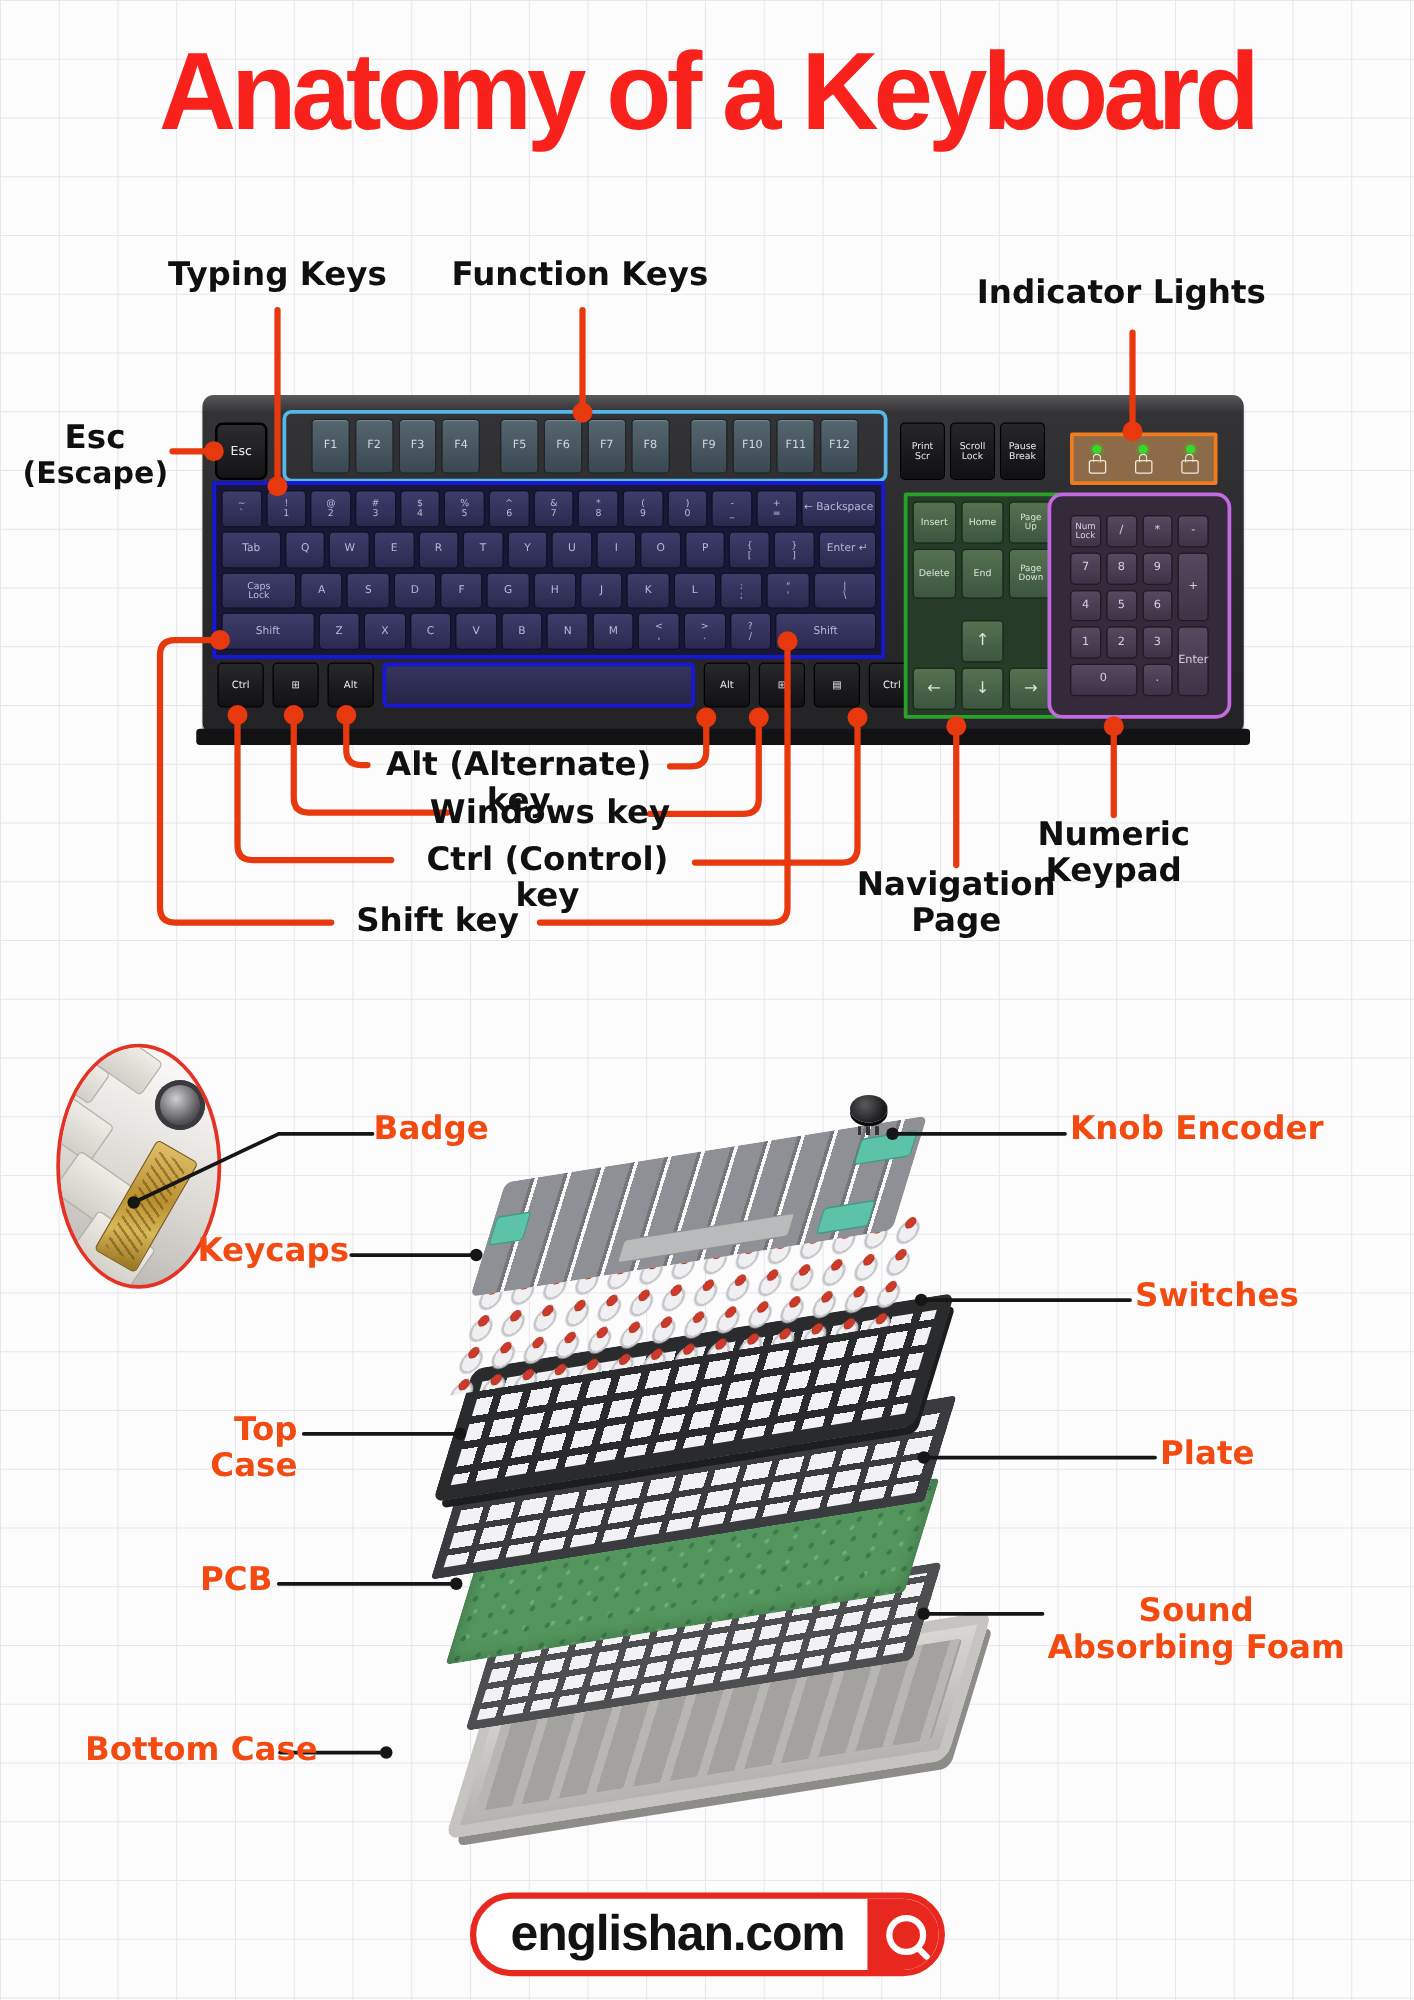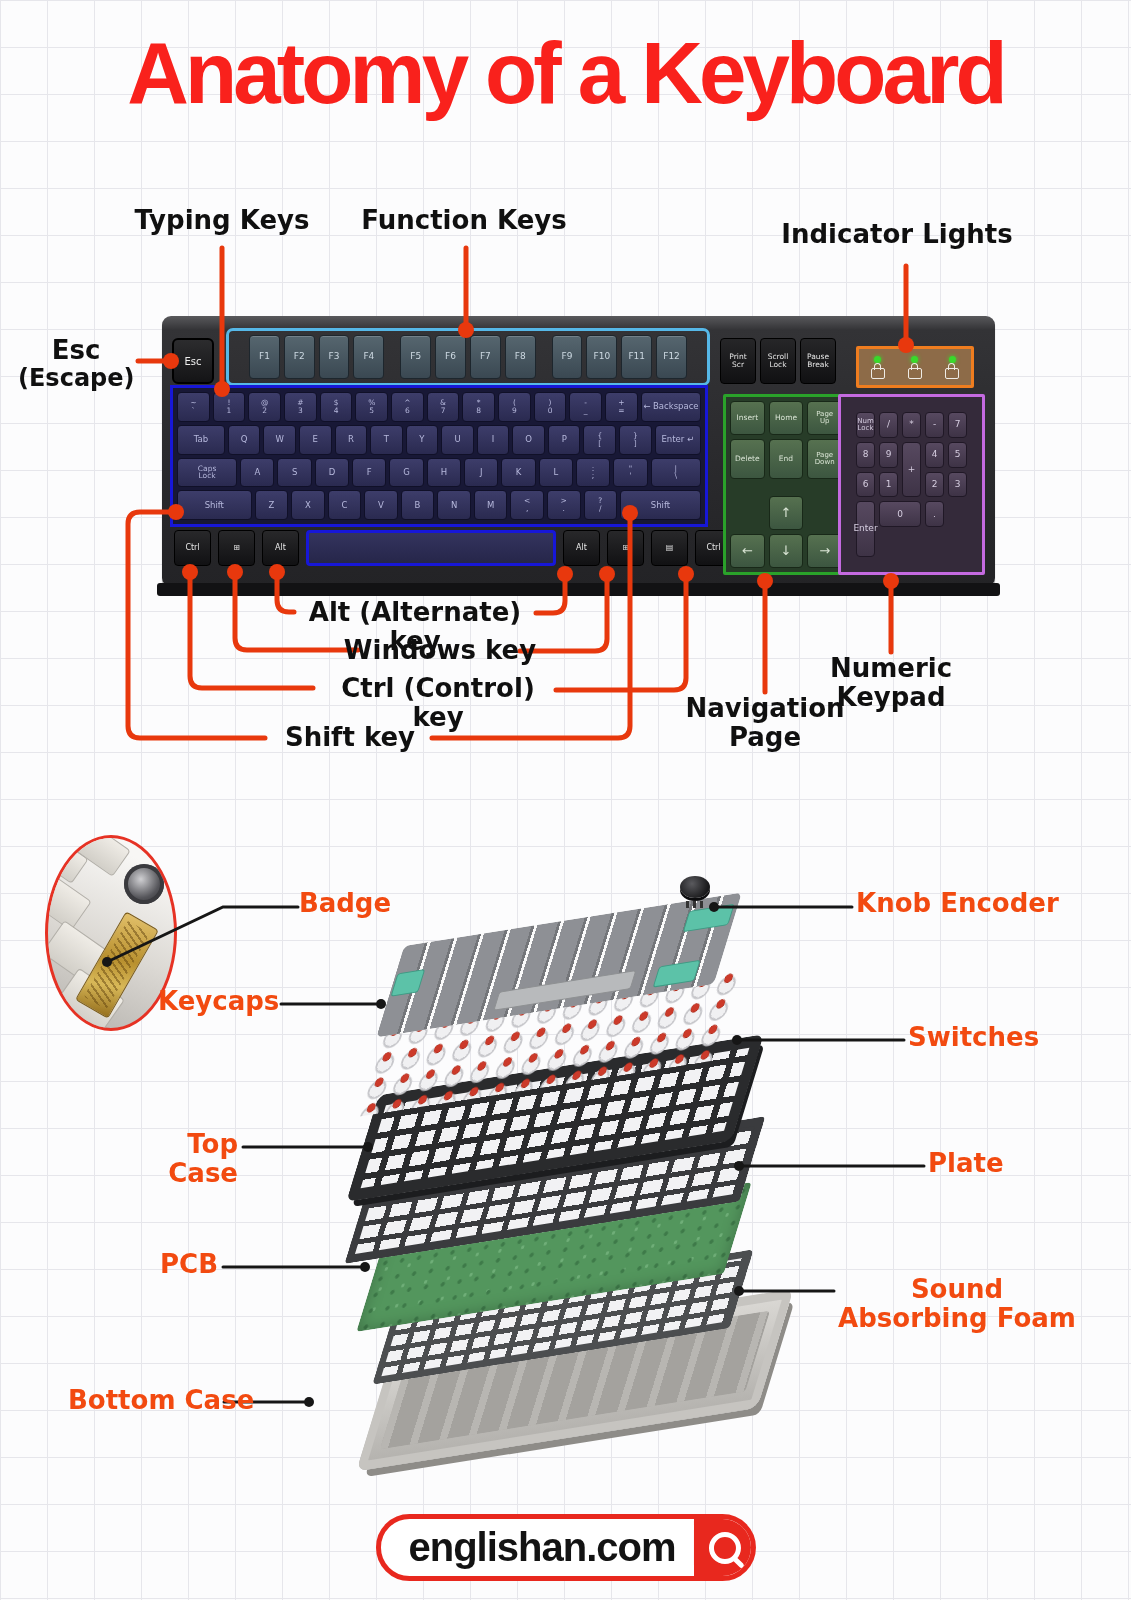--- a/index.html
+++ b/index.html
@@ -71,22 +71,22 @@
   
   .nav-box{position:absolute;left:561px;top:78px;width:126px;height:181px;
     border:3px solid #2aa22a;background:#273c28;box-sizing:border-box;border-radius:2px;
     display:grid;grid-template-columns:repeat(3,1fr);grid-template-rows:34px 40px 1fr 34px 34px;
     gap:4px;padding:4px;}
   .navk{background:linear-gradient(180deg,#567150,#3c5640);border:1px solid #182818;color:#d9e4d4;}
   .navk .sub,.navk .main{font-size:7px;} .navk .one{font-size:7.5px;}
   .navk.arrow .one{font-size:13px;}
   
   .num-box{position:absolute;left:676px;top:78px;width:147px;height:181px;
-    border:3px solid #c46ae0;background:#342a3a;box-sizing:border-box;border-radius:2px;
-    display:grid;grid-template-columns:repeat(5,1fr);grid-template-rows:repeat(5,1fr);
+    border:3px solid #c46ae0;background:#342a3a;box-sizing:border-box;border-radius:12px;
+    display:grid;grid-template-columns:repeat(4,1fr);grid-template-rows:repeat(5,1fr);
     gap:4px;padding:15px;}
   .numk{background:linear-gradient(180deg,#574960,#3e3346);border:1px solid #201826;color:#d6cee0;}
   .numk .sub,.numk .main{font-size:7px;} .numk .one{font-size:9px;}
   
   .layer{position:absolute;transform:rotate(-9deg) skewX(-26deg);z-index:5;}
   .keycaps-layer{left:388px;top:922px;width:342px;height:86px;z-index:12;border-radius:6px;
     background-color:#f3f2f0;
     background-image:repeating-linear-gradient(90deg,#8e9095 0 21px,#74767a 21px 24px,#fafafa 24px 27px),
       repeating-linear-gradient(0deg,rgba(250,250,250,0) 0 15px,rgba(250,250,250,.95) 15px 18px);}
   .teal-patch{position:absolute;background:#5cc2a8;border:1px solid #3f9a84;border-radius:3px;}

